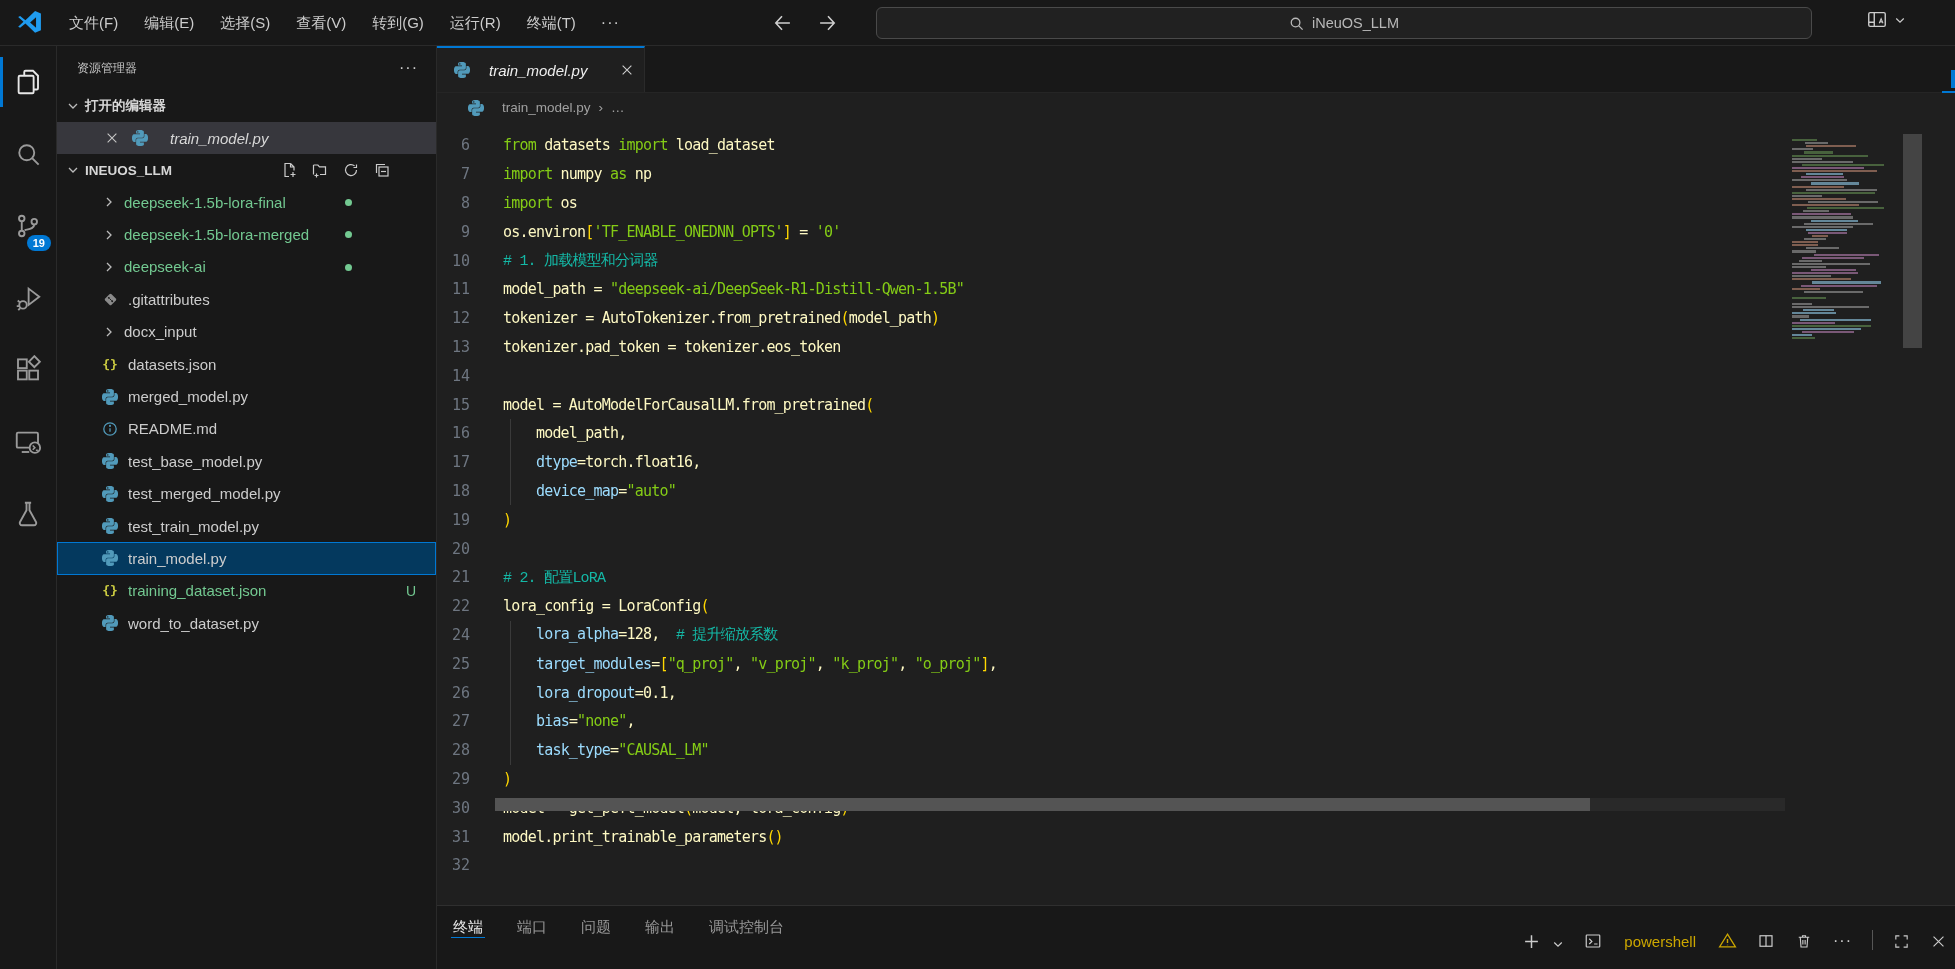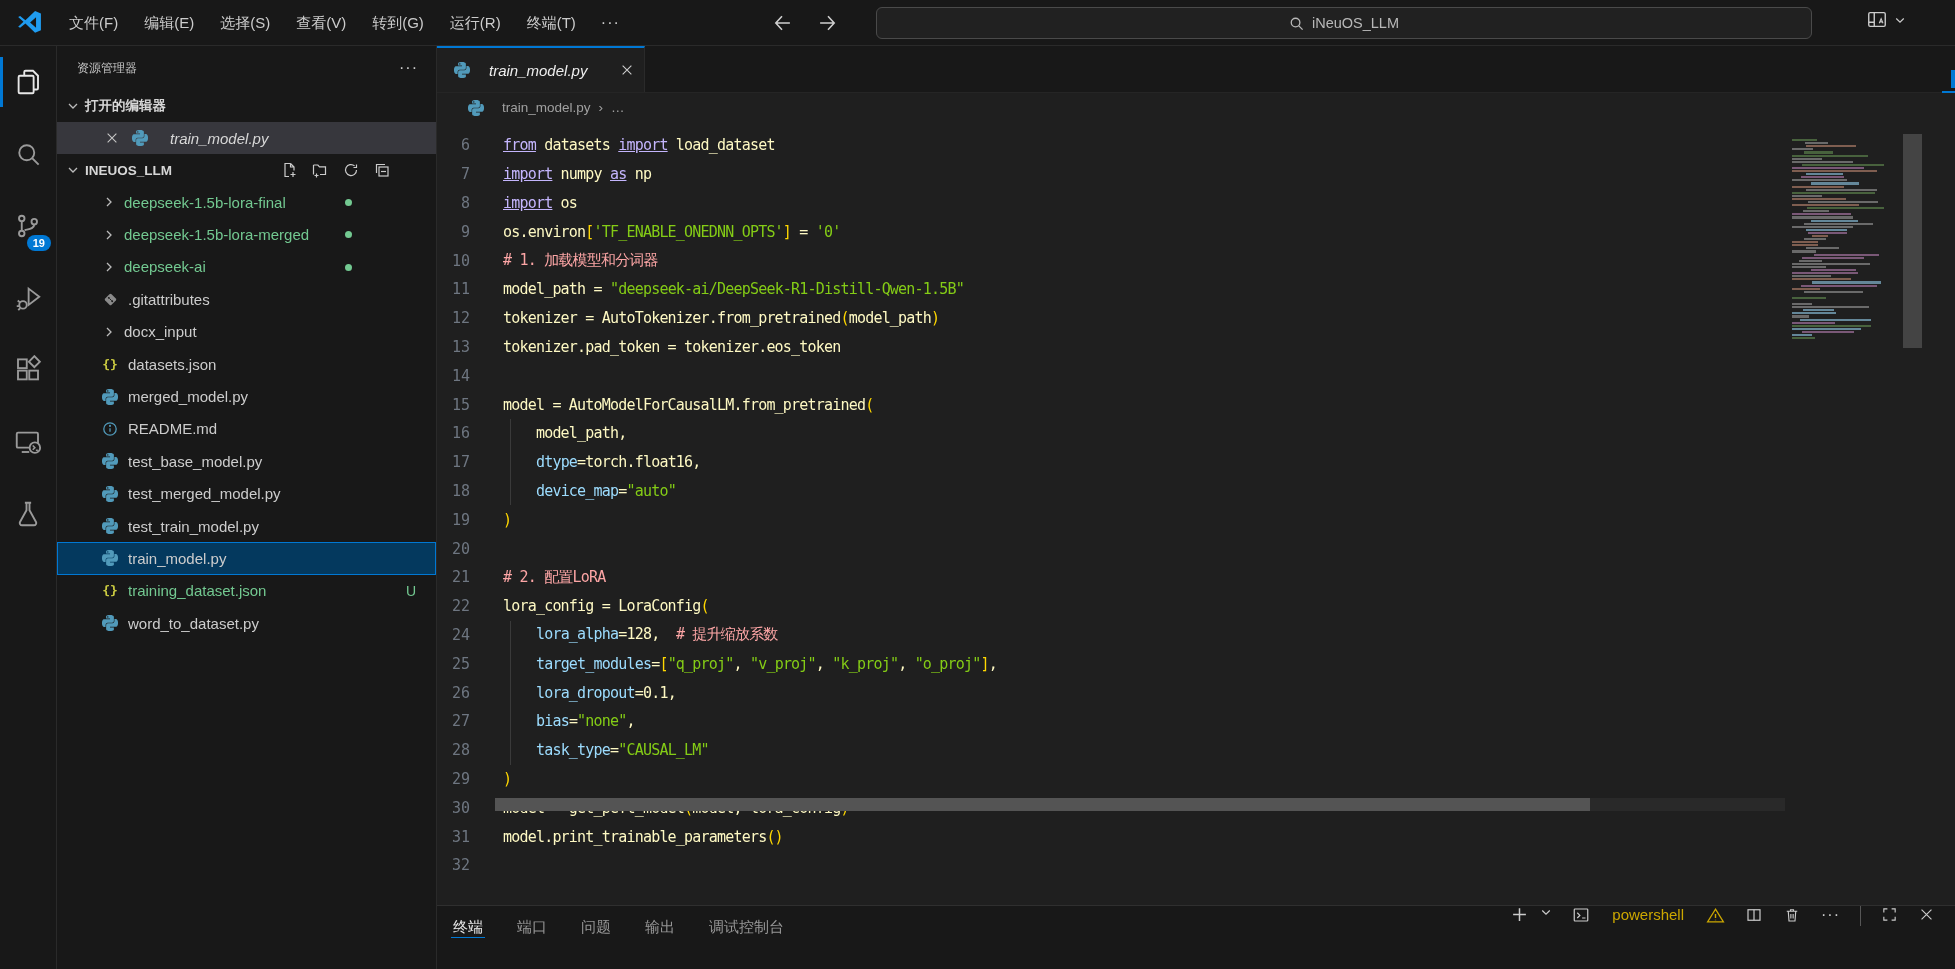--- a/index.html
+++ b/index.html
@@ -78,42 +78,42 @@
   #breadcrumb { height:29px; display:flex; align-items:center; padding-left:30px;
     gap:8px; color:#a0a0a0; font-size:13.5px; }
   #code { position:absolute; left:0; top:76px; right:0; bottom:0; padding-top:9px; overflow:hidden; }
   .code-line { display:flex; align-items:center; height:28.8px; position:relative; }
   .ln { flex:none; width:66px; text-align:right; padding-right:33px; color:#6e7681;
     font-family:"DejaVu Sans Mono",monospace; font-size:15px; }
   .ctext { white-space:pre; font-family:"DejaVu Sans Mono",monospace; font-size:15px;
     letter-spacing:-0.8px; color:#cccccc; }
   .code-line.guide::before { content:""; position:absolute; left:73px; top:0; bottom:0;
     width:1px; background:#3a3a3a; }
-  .tk-kw { color:#c4b5fd;text-decoration:underline; } .tk-str { color:#84cc16; } .tk-cmt { color:#fca5a5; }
+  .tk-kw { color:#84cc16; } .tk-str { color:#84cc16; } .tk-cmt { color:#14b8a6;font-family:Liberation Mono, monospace; }
   .tk-p { color:#9cdcfe; } .tk-b { color:#ffd700; } .tk-w { color:#fef9c3; }
   #hscroll-track { position:absolute; left:58px; top:752px; width:1290px; height:13px;
     background:rgba(70,70,70,0.25); }
   #hscroll-thumb { position:absolute; left:58px; top:752px; width:1095px; height:13px;
     background:#545454; }
   #minimap { position:absolute; left:1353px; top:90px; width:112px; }
   .mm-bar { height:2.1px; margin-bottom:1px; opacity:0.55; }
   #vscroll { position:absolute; left:1466px; top:88px; width:19px; height:214px;
     background:#6a6a6a; opacity:0.5; }
   #ruler-mark-1 { position:absolute; right:0; top:24px; width:4px; height:18px; background:#0078d4; }
   #ruler-mark-2 { position:absolute; right:0; top:45px; width:13px; height:2px; background:#0078d4; }
 
   
   #panel { position:absolute; left:437px; top:905px; right:0; bottom:0;
     background:#181818; border-top:1px solid #2f2f2f; }
   #panel-tabs { display:flex; gap:30px; padding-left:14px; height:44px; align-items:center; }
   .panel-tab { font-size:15px; color:#969696; display:flex; align-items:center;
     border-bottom:1.5px solid transparent; padding:0 2px; }
   .panel-tab.active { color:#e7e7e7; border-bottom-color:#0078d4; }
-  #panel-actions { position:absolute; right:20px; top:0; height:44px; display:flex;
-    align-items:flex-start; gap:20px; color:#cccccc; }
+  #panel-actions { position:absolute; right:8px; top:0; height:44px; display:flex;
+    align-items:flex-end; gap:20px; color:#cccccc; }
   #shell-label { color:#cca700; font-size:15px; margin:0 2px; }
   .v-div { width:1px; height:20px; background:#565656; }
   .warn { color:#cca700; }
 </style>
 </head>
 <body>
 
 <div id="titlebar">
   <span id="logo">
     <svg width="26" height="26" viewBox="0 0 24 24">

